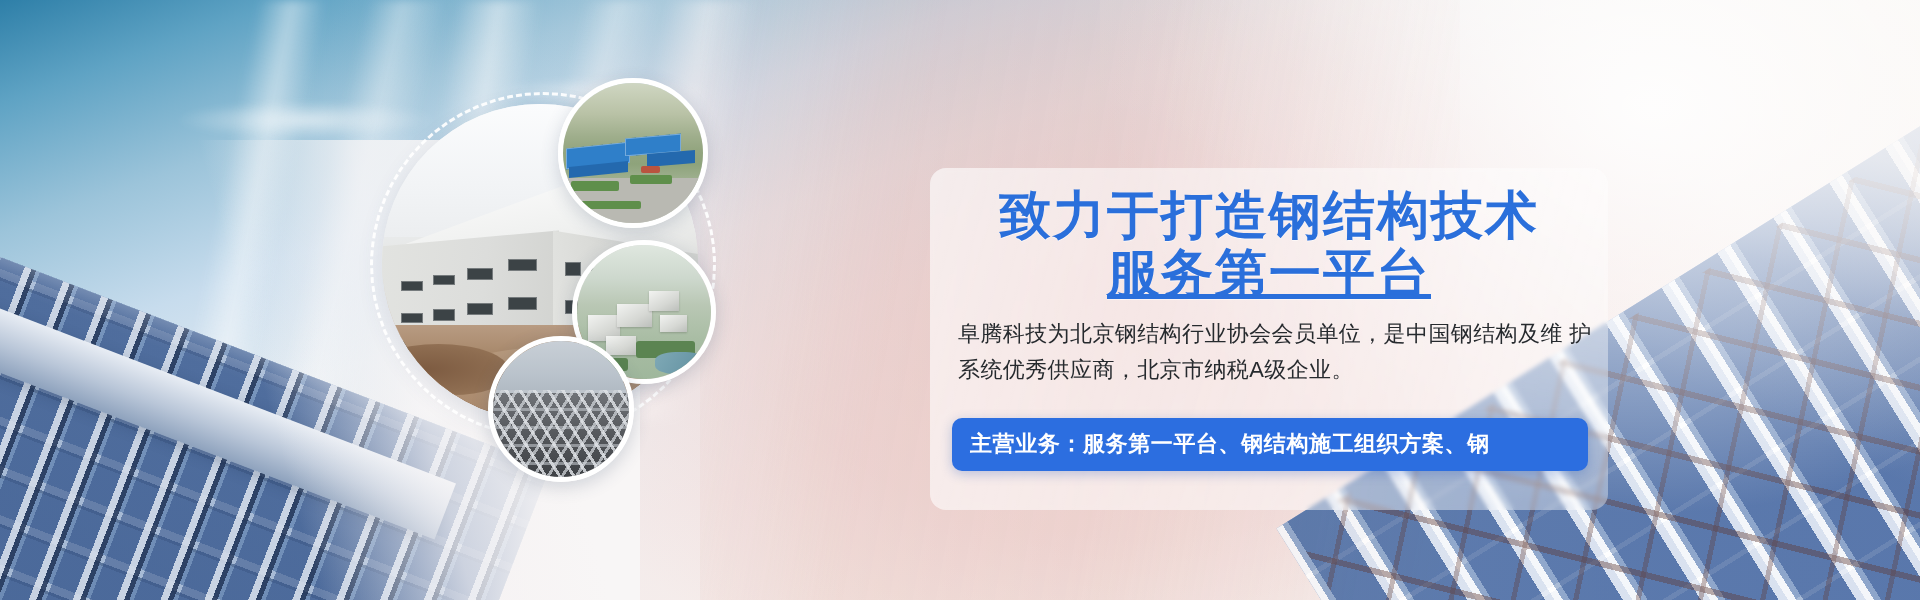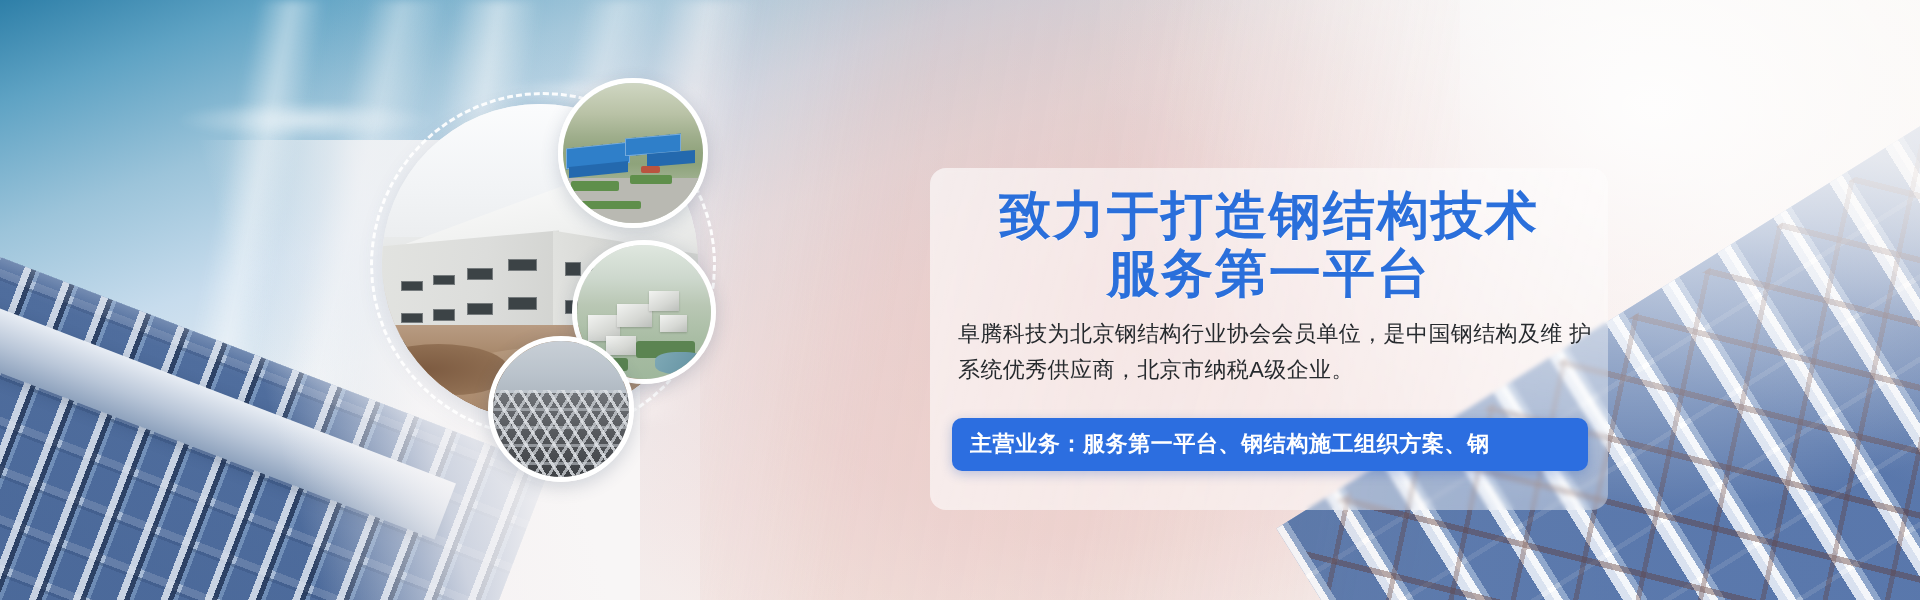--- a/index.html
+++ b/index.html
@@ -301,21 +301,21 @@
     width: 678px;
     text-align: center;
     color: #2a6fdb;
     font-family: "DejaVu Serif", "Liberation Serif", serif;
     font-weight: bold;
     font-size: 52px;
     line-height: 1.12;
     letter-spacing: 2px;
     text-shadow: 0 1px 0 rgba(255,255,255,0.55);
   }
-  .headline .l2 { display: block; }
+  .headline .l2 { display: block; text-decoration: underline; }
 
   .desc {
     position: absolute;
     left: 958px; top: 316px;
     width: 638px;
     color: #262a2e;
     font-size: 22px;
     line-height: 1.62;
     letter-spacing: 0.4px;
   }

